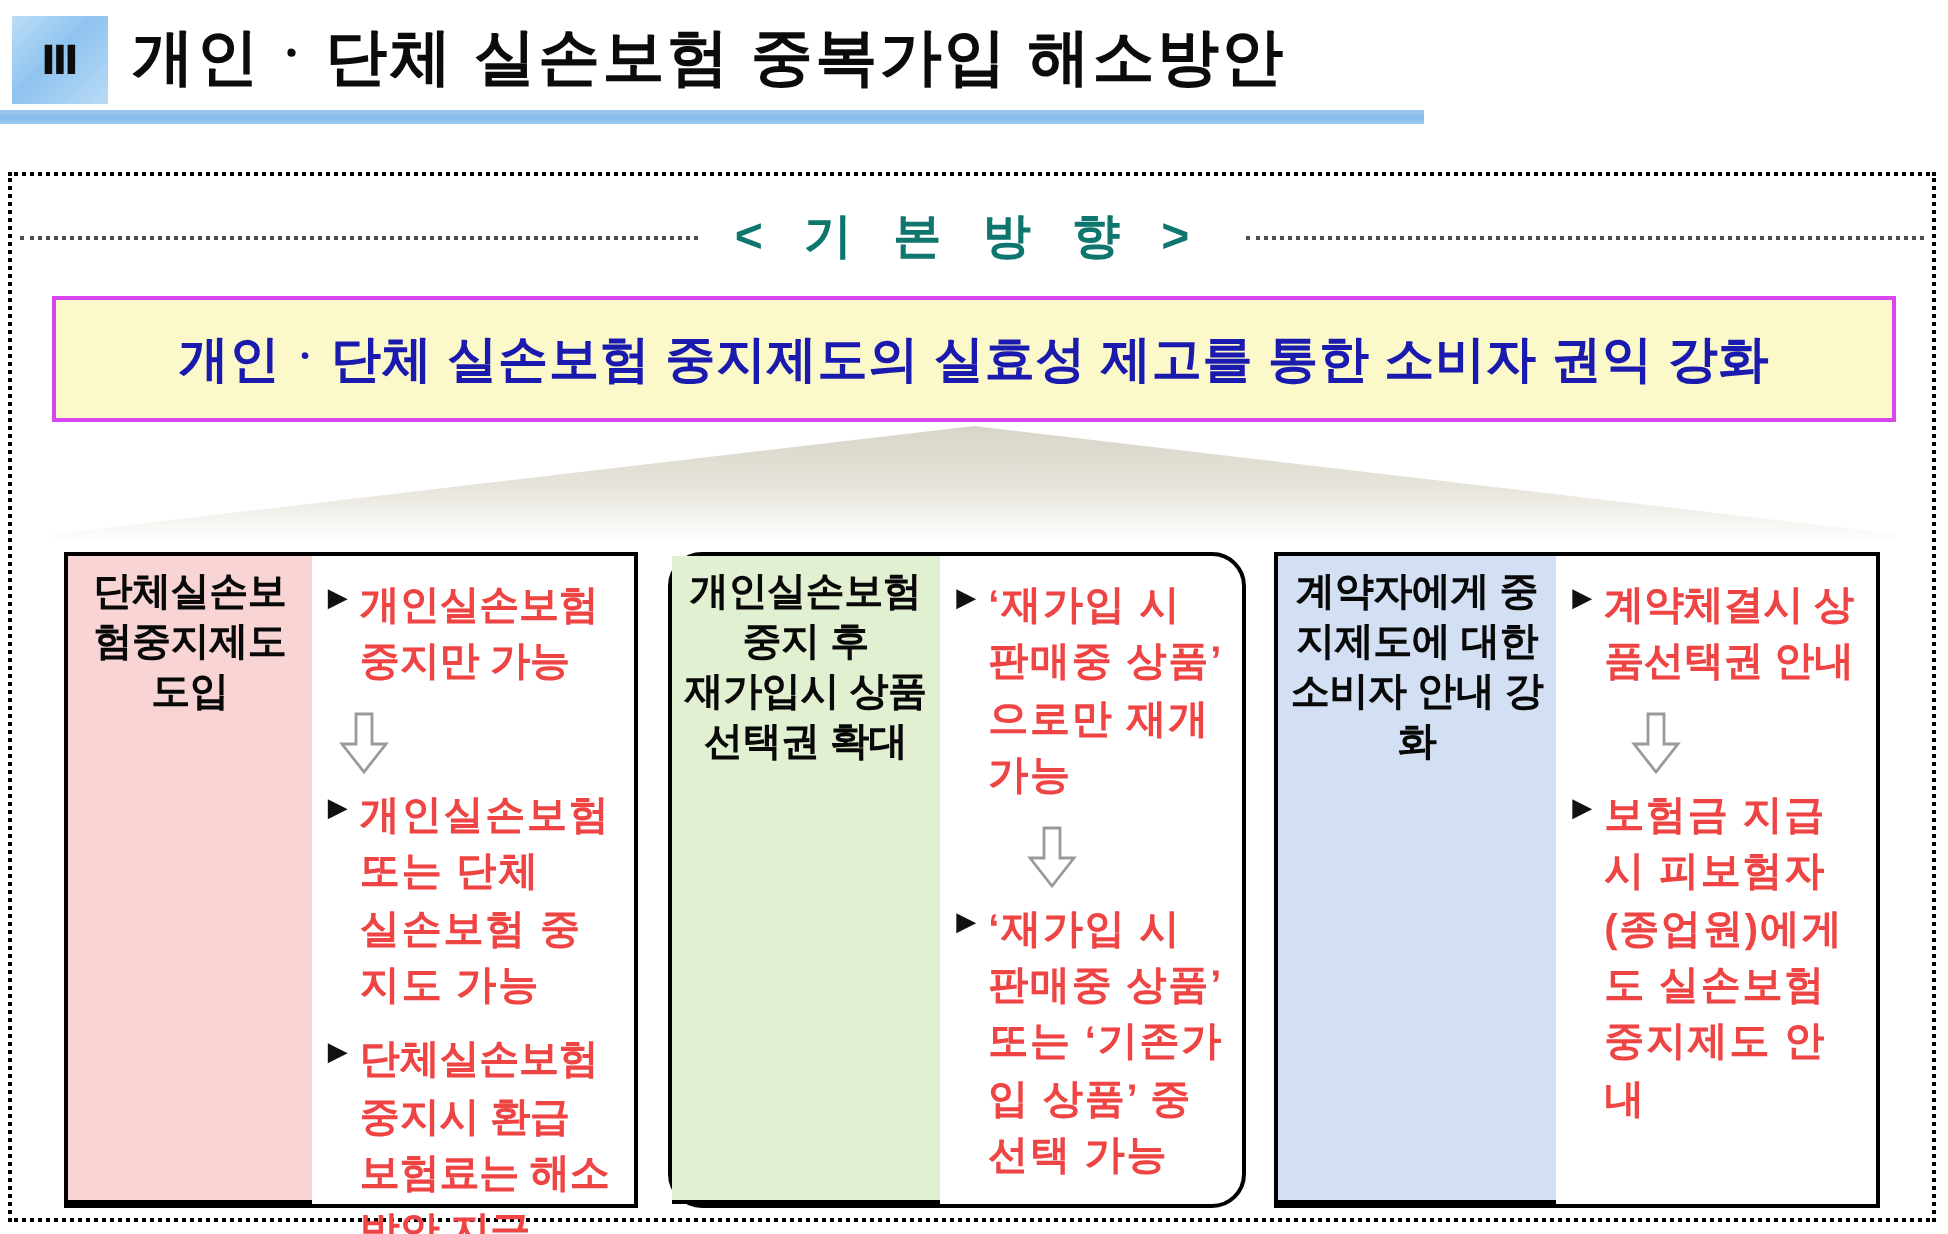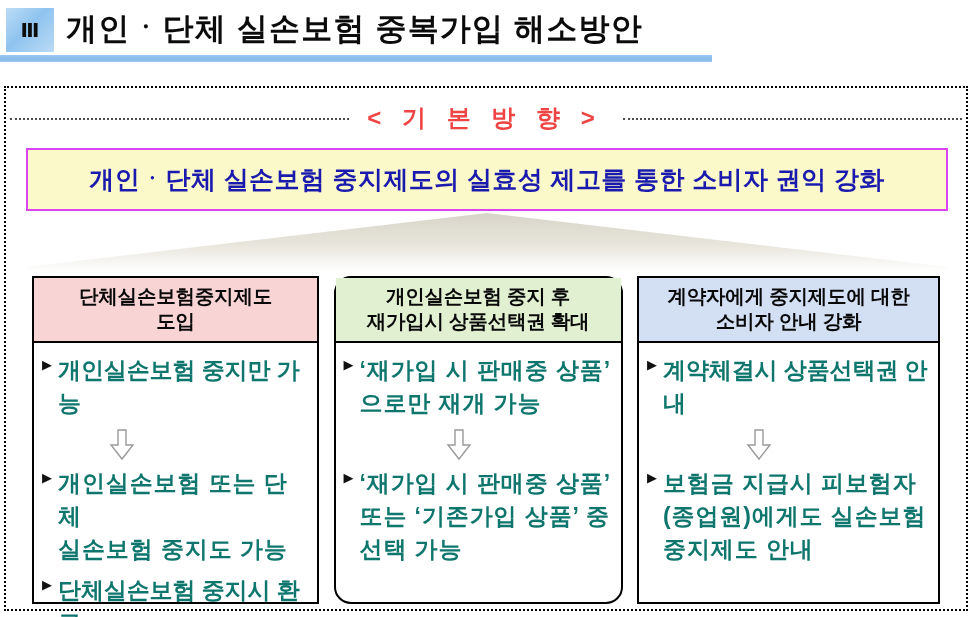--- a/index.html
+++ b/index.html
@@ -70,21 +70,21 @@
     height: 0;
     border-top: 2px dotted #4d4d4d;
     margin-top: 2px;
   }
   .dot-rule.left { margin-right: 18px; }
   .dot-rule.right { margin-left: 18px; }
   .section-title {
     flex: 0 0 auto;
     font-size: 24px;
     font-weight: bold;
-    color: #ef4444;
+    color: #0f766e;
     letter-spacing: 7px;
     white-space: nowrap;
     padding-right: 3px;
   }
 
   
   .banner {
     position: absolute;
     left: 26px; top: 148px;
     width: 922px; height: 63px;
@@ -116,21 +116,21 @@
     left: 32px; top: 276px;
     width: 908px; height: 328px;
     display: flex;
     justify-content: space-between;
   }
   .box {
     box-sizing: border-box;
     border: 2px solid #000000;
     background: #ffffff;
     display: flex;
-    flex-direction: column;
+    flex-direction: row;
   }
   .box-1 { width: 287px; }
   .box-2 { width: 289px; border-radius: 17px; }
   .box-3 { width: 303px; }
 
   .box-head {
     box-sizing: border-box;
     border-bottom: 2px solid #000000;
     padding: 6px 4px 7px 4px;
     text-align: center;
@@ -160,23 +160,23 @@
     width: 16px;
     font-size: 13px;
     font-weight: bold;
     color: #111111;
     line-height: 1.42;
     padding-top: 2px;
     font-family: "DejaVu Sans", sans-serif;
   }
   .bullet-text {
     flex: 1 1 auto;
-    font-size: 23px;
-    font-weight: bold;
-    color: #0f766e;
+    font-size: 20px;
+    font-weight: bold;
+    color: #ef4444;
     line-height: 1.42;
     letter-spacing: -0.1px;
     white-space: pre-line;
   }
   .bullet-text.wide  { letter-spacing: 0.9px; }
 
   .arrow-row {
     height: 44px;
     display: flex;
     align-items: center;

